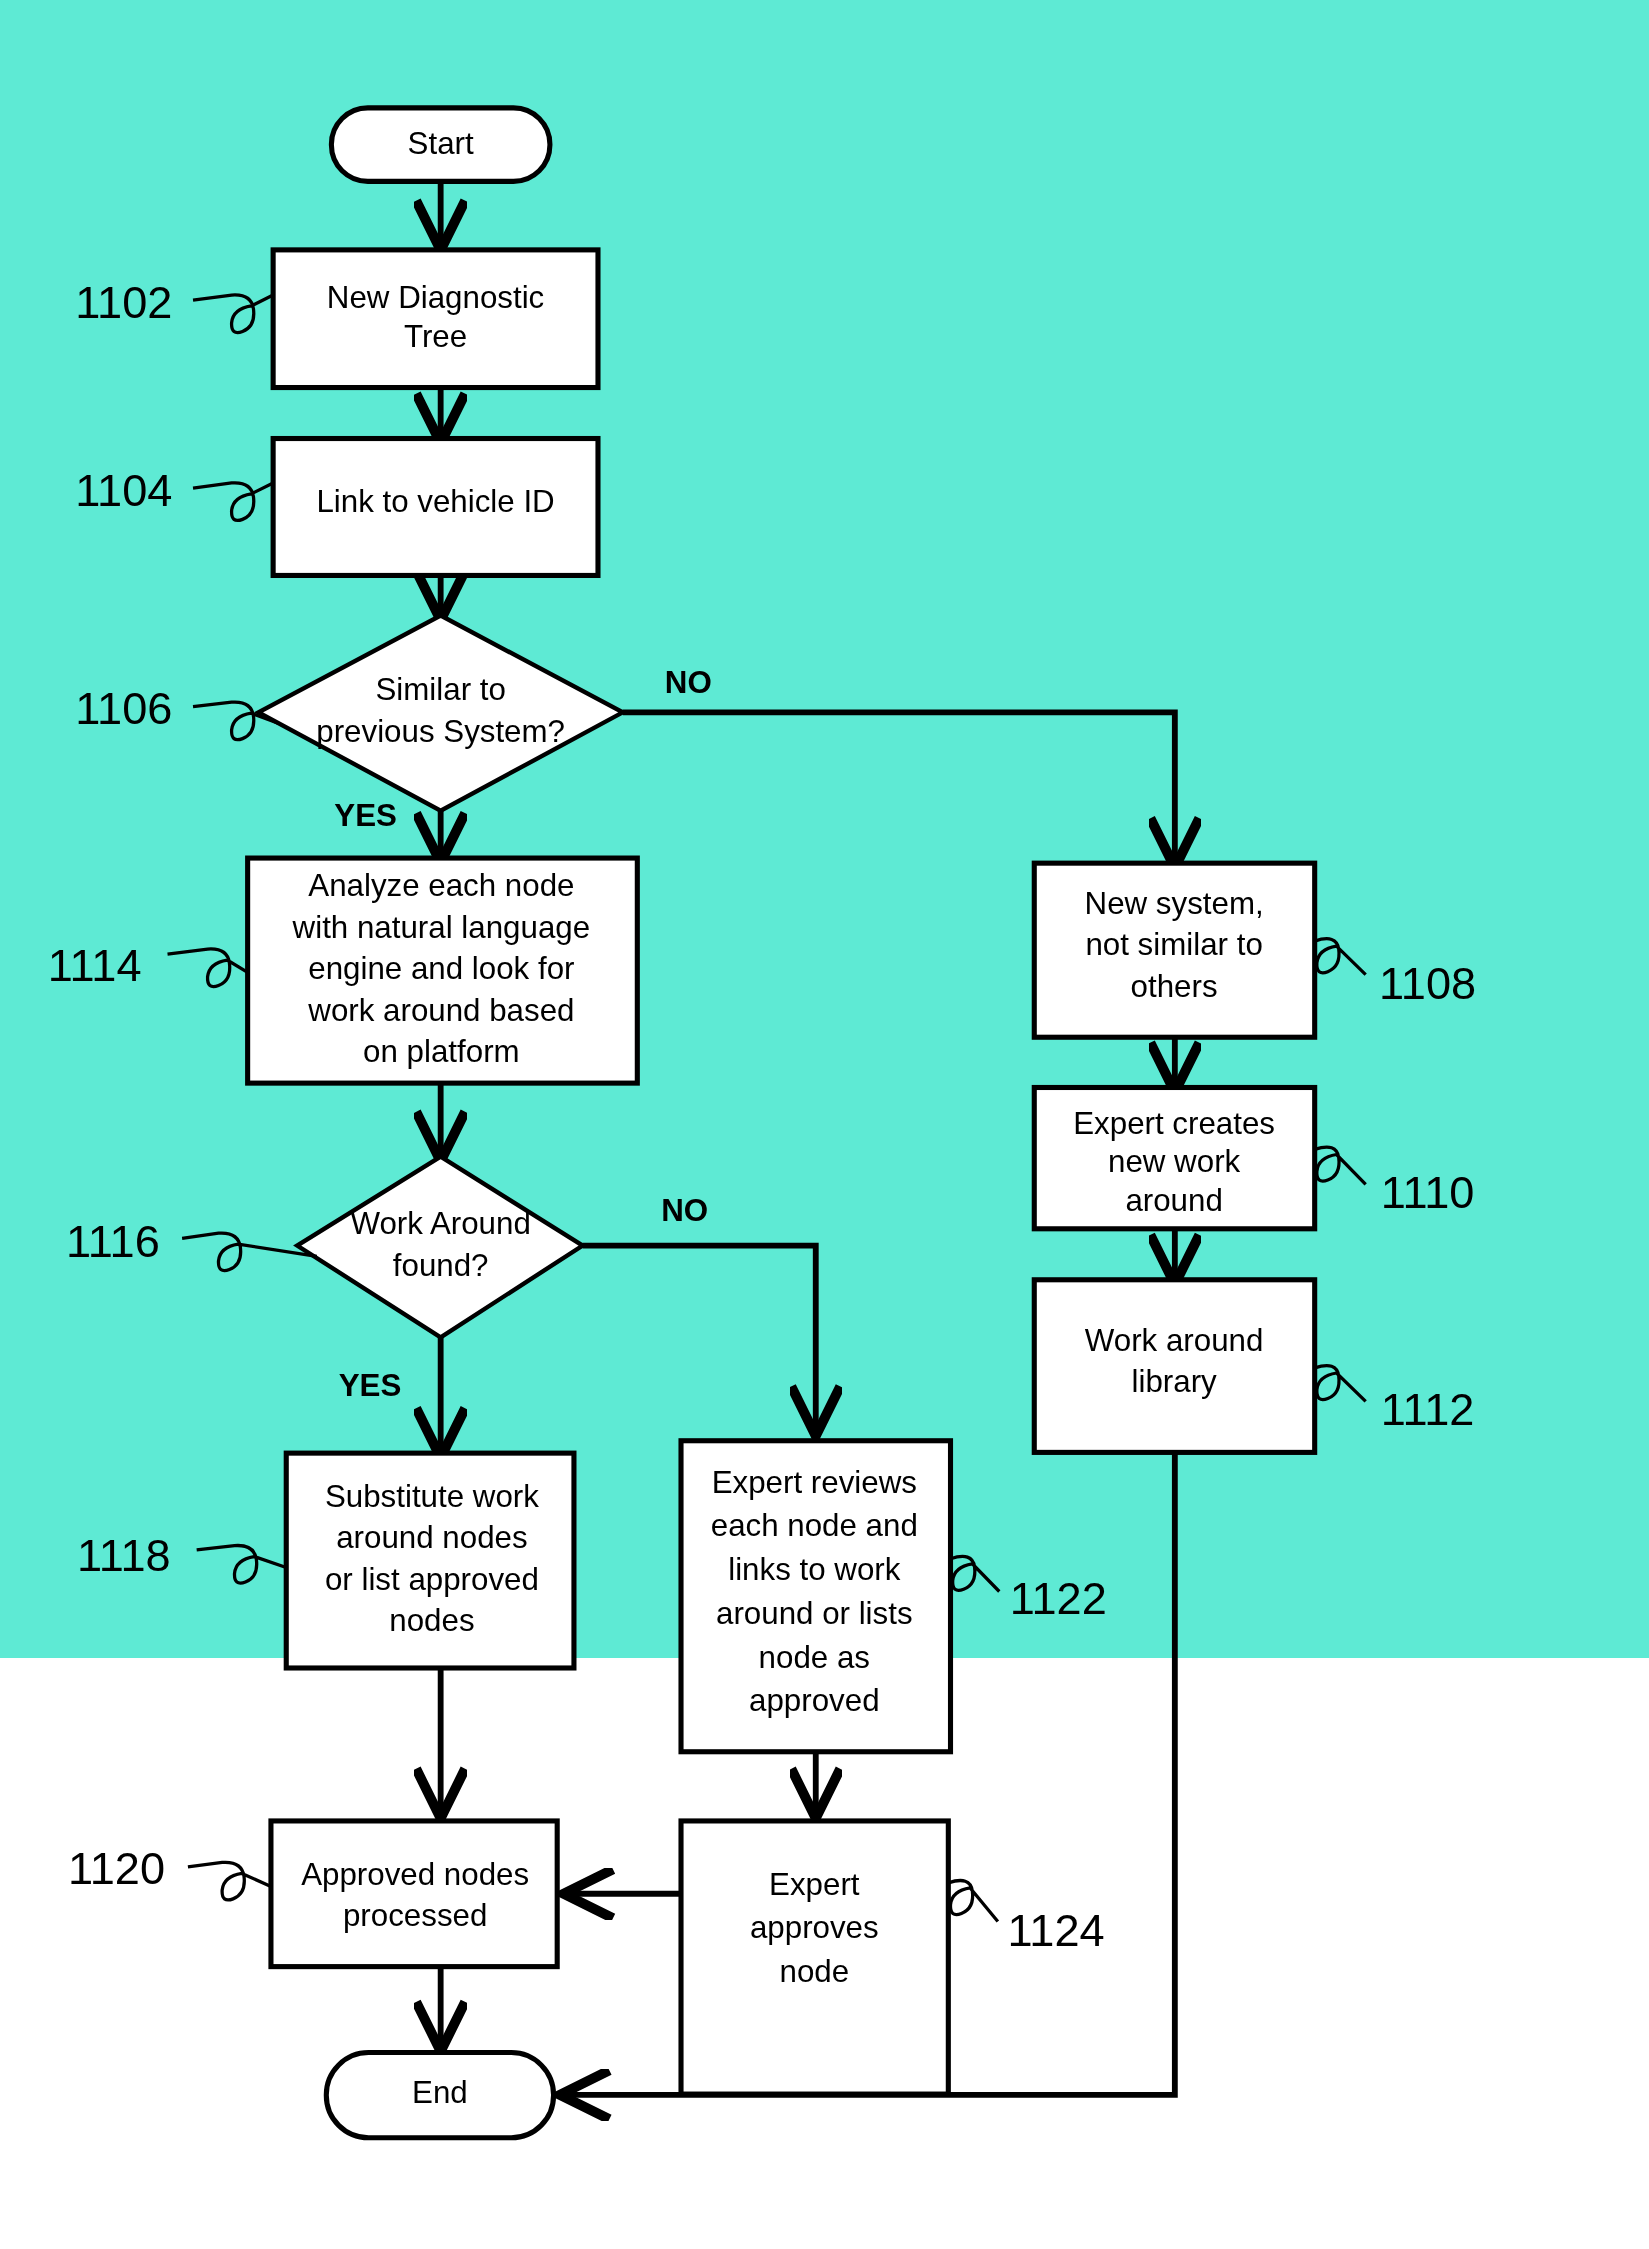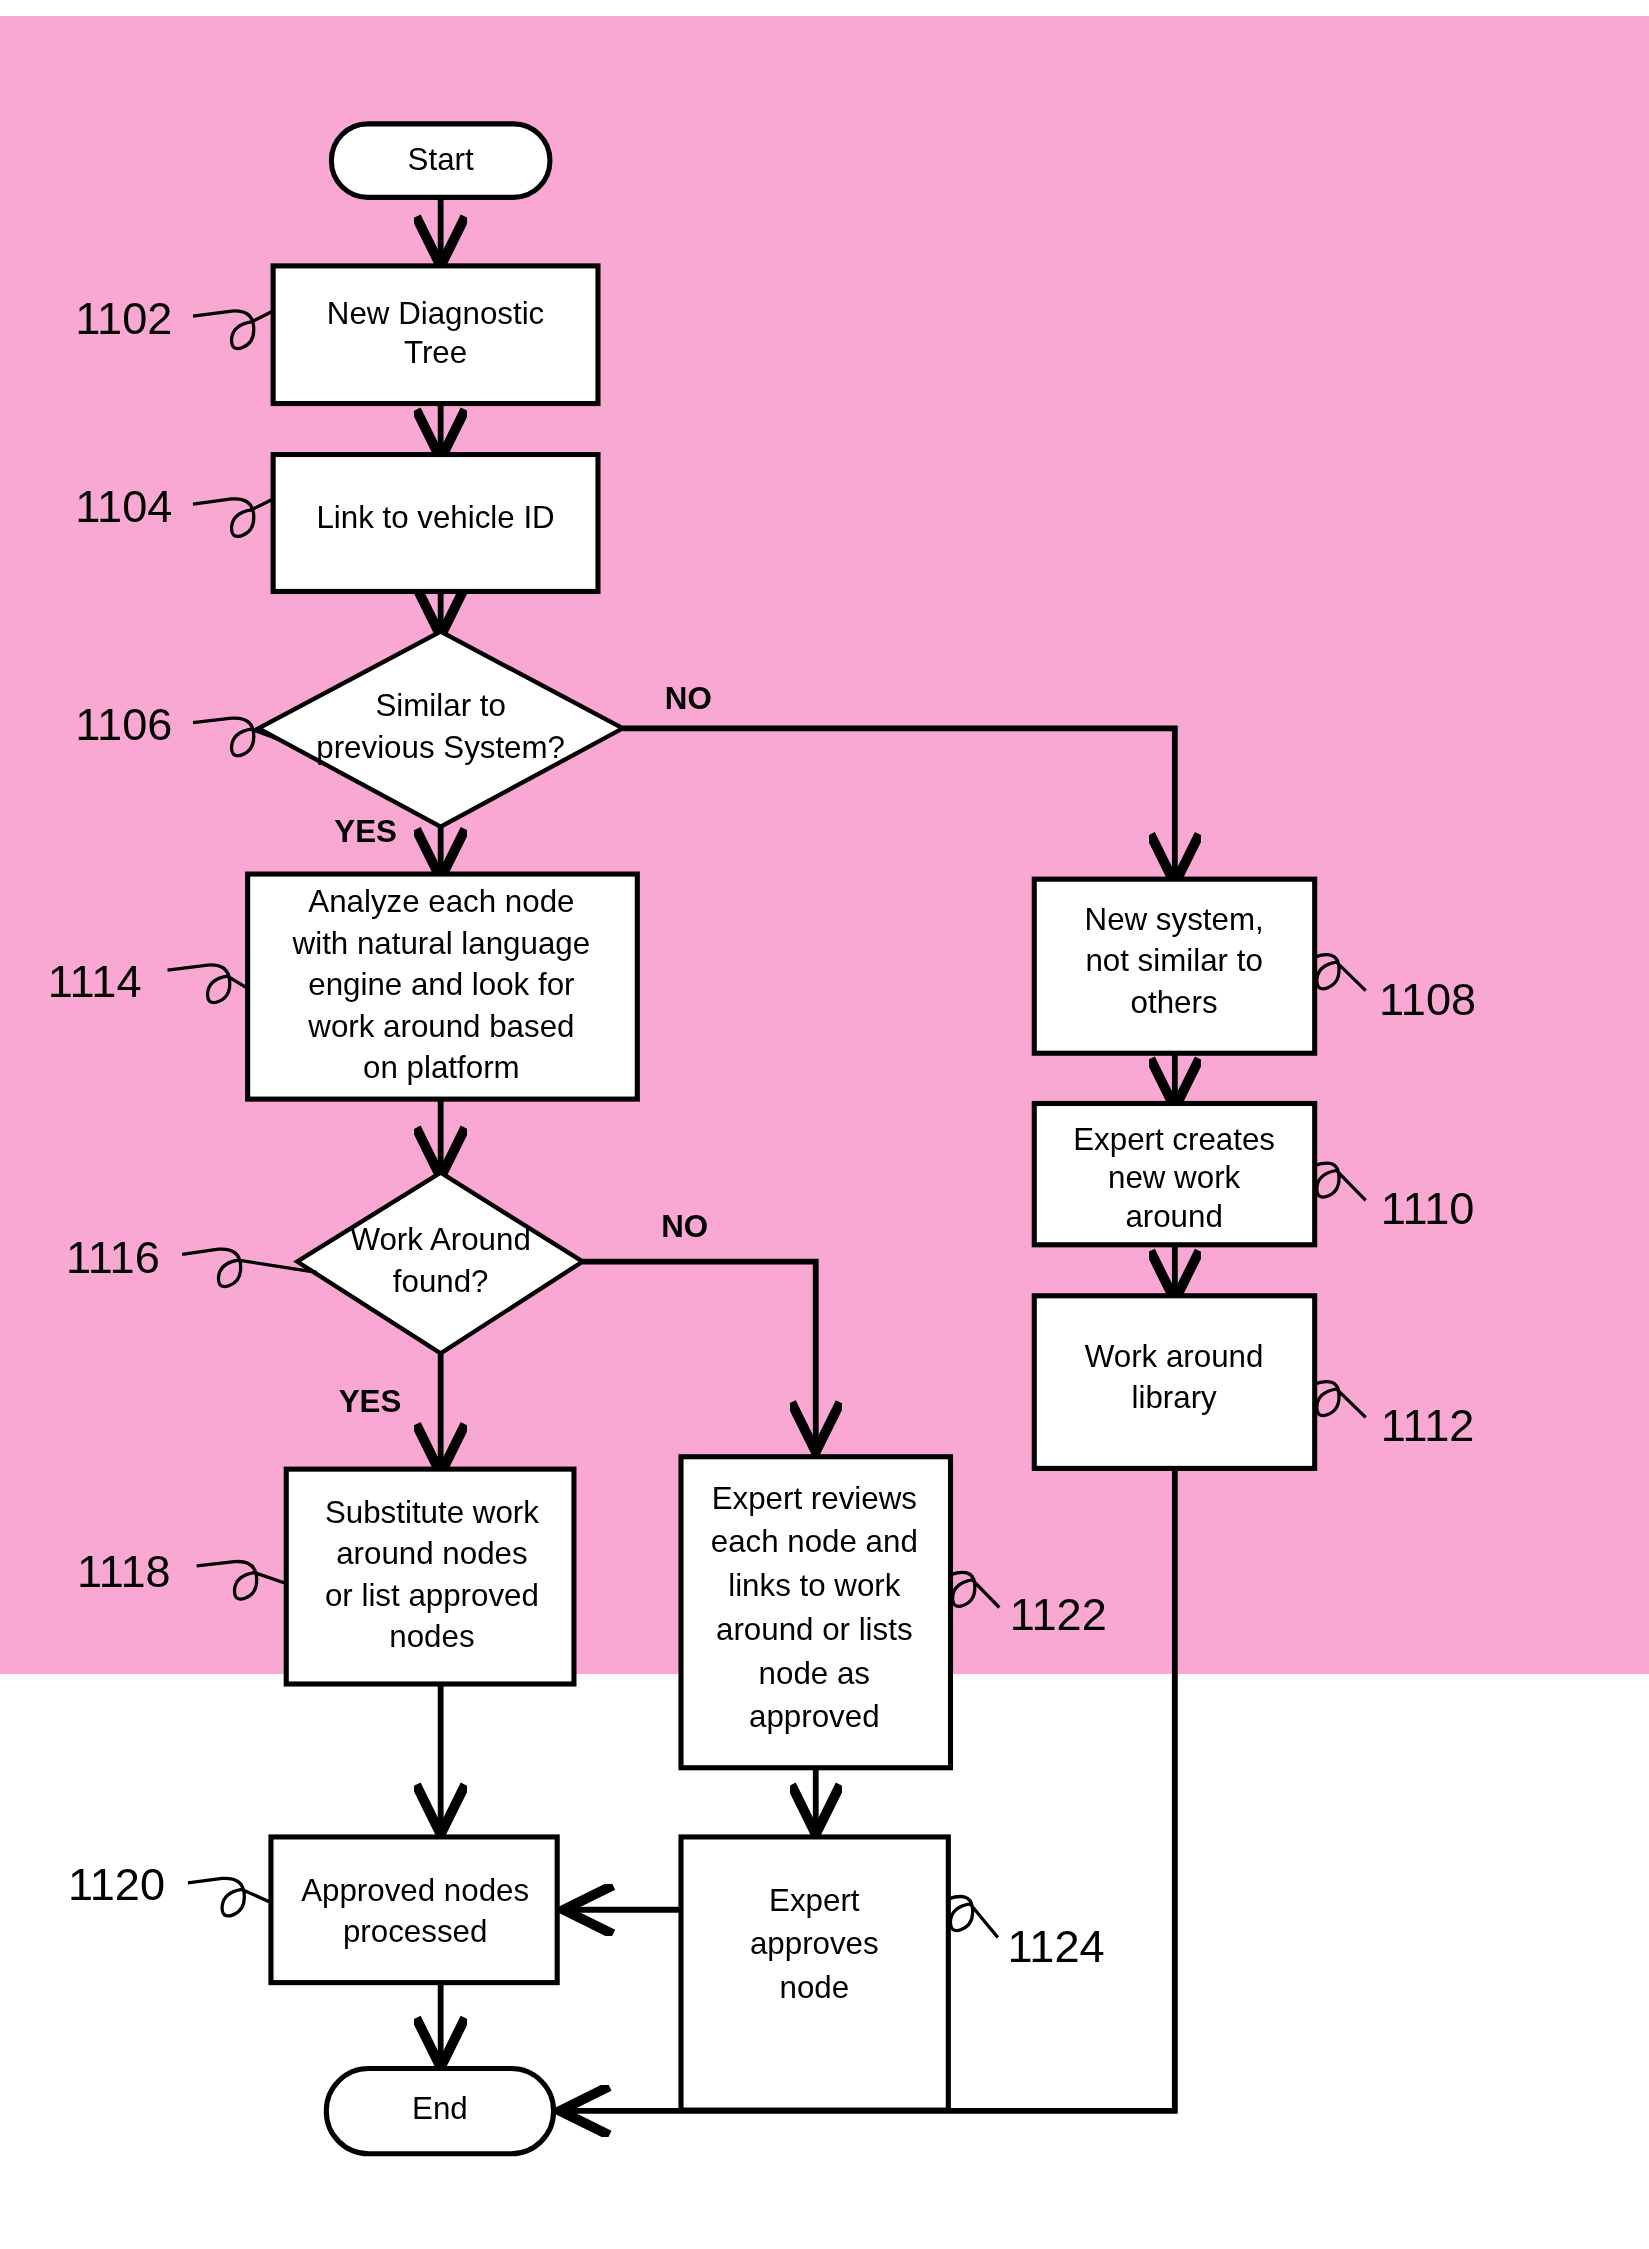--- a/index.html
+++ b/index.html
@@ -10,22 +10,21 @@
   body {
     width: 1649px;
     height: 2250px;
     font-family: "Liberation Sans", sans-serif;
     overflow: hidden;
   }
   #flowchart-root {
     position: relative;
     width: 1649px;
     height: 1658px;
-    background: #f9a8d4;
-    margin-top: 16px;
+    background: #5eead4;
   }
   svg#flow {
     display: block;
     width: 1649px;
     height: 2250px;
   }
   .shape-stroke {
     fill: #ffffff;
     stroke: #000000;
     stroke-width: 7;

